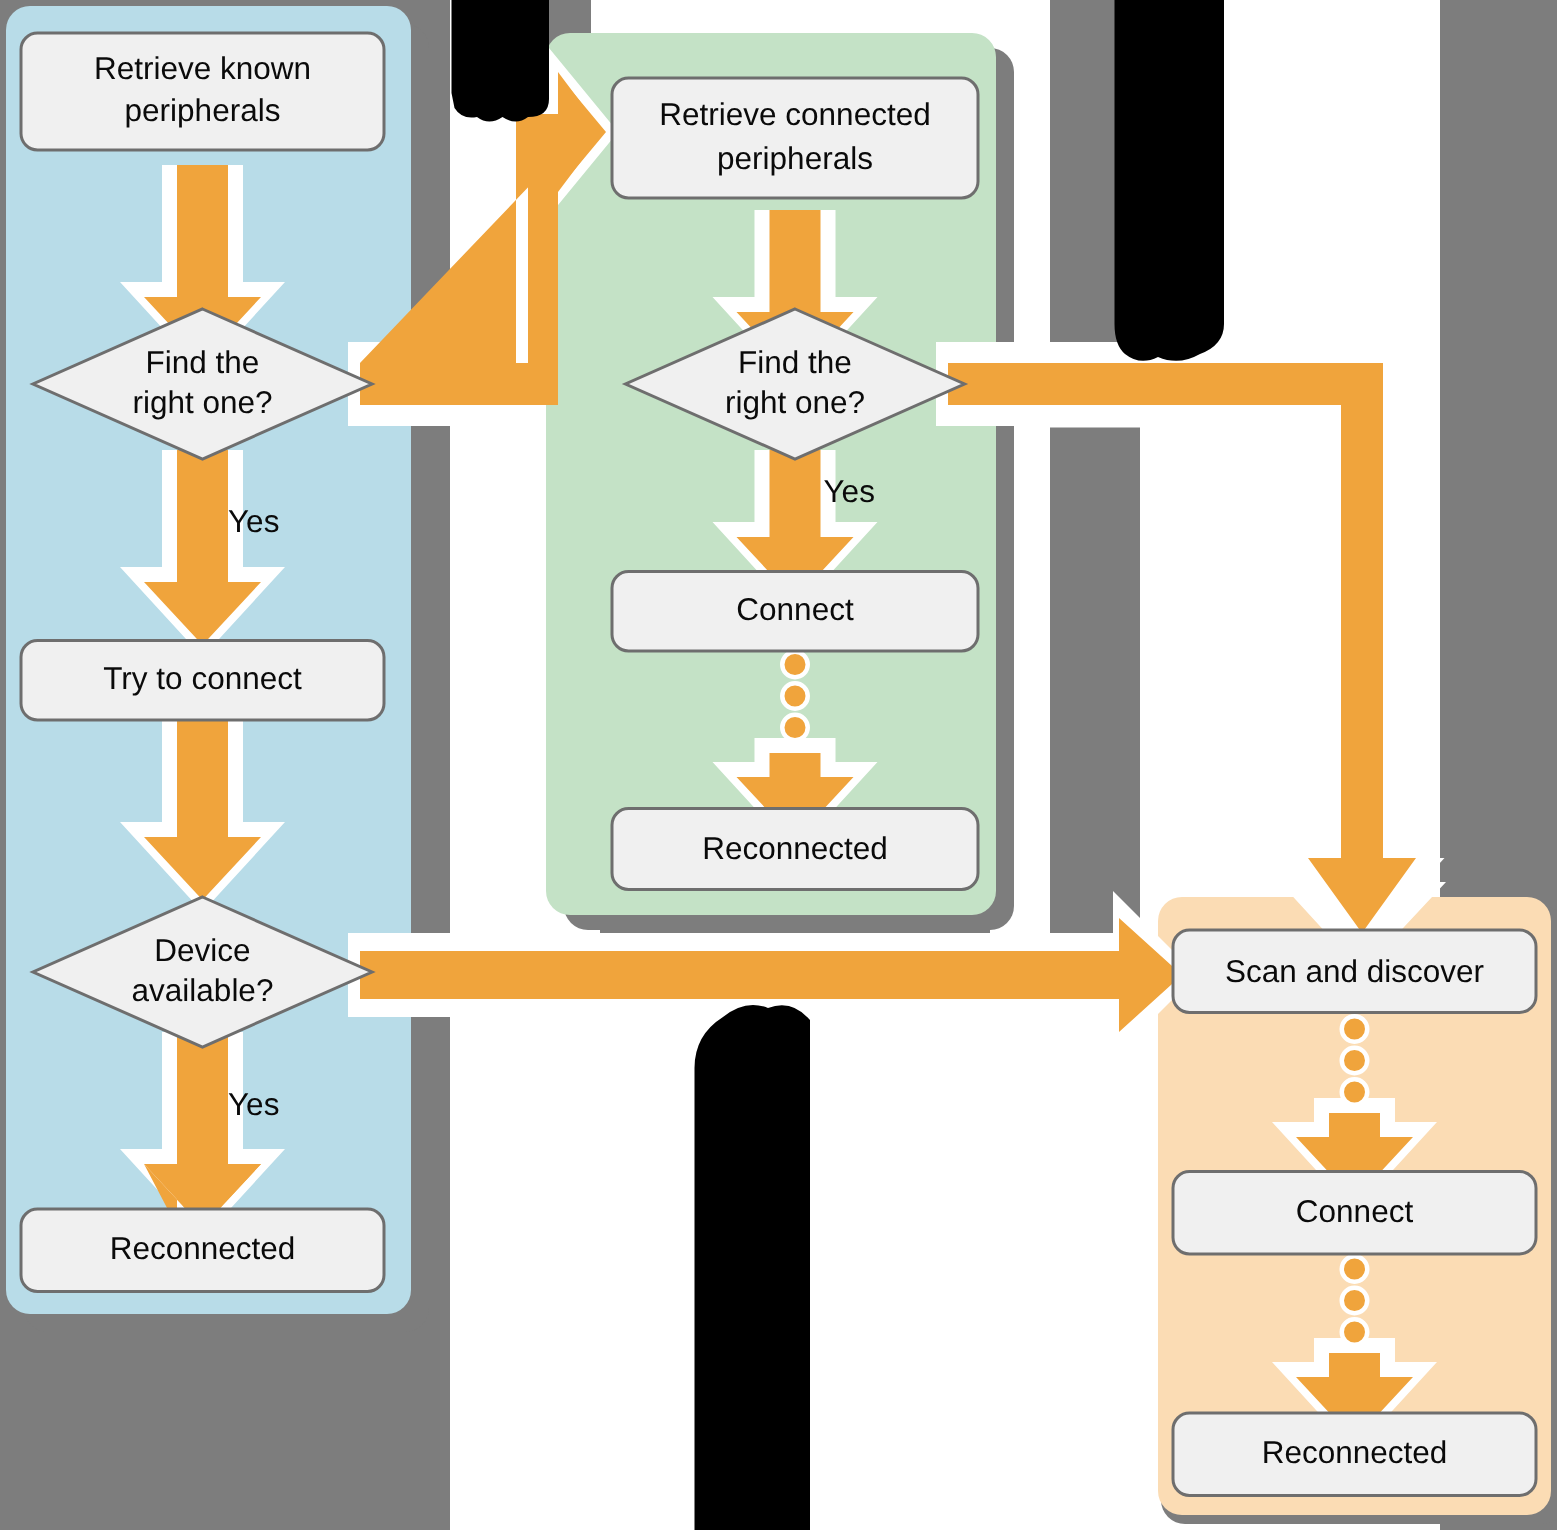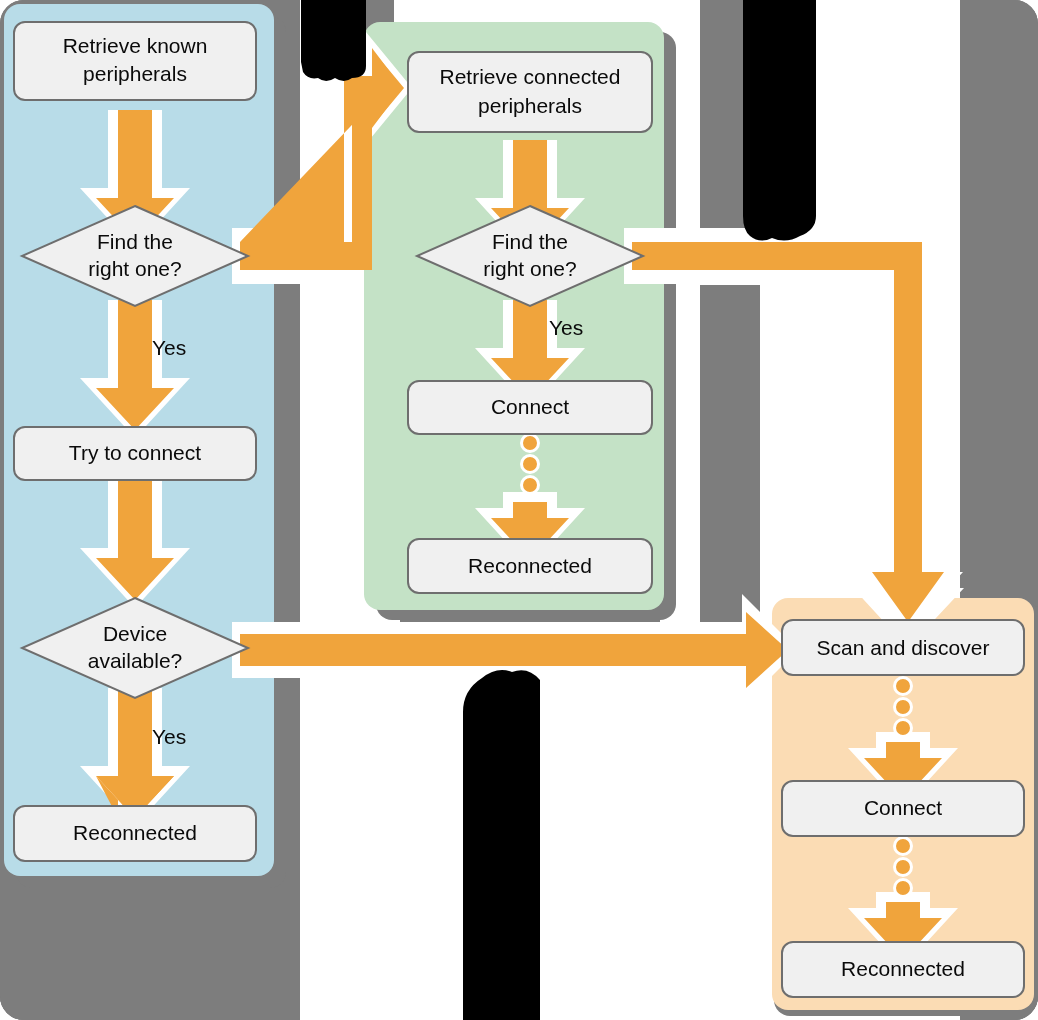--- a/index.html
+++ b/index.html
@@ -7,21 +7,20 @@
     padding: 0;
     background: #ffffff;
   }
   #stage {
     position: relative;
     width: 1038px;
     height: 1020px;
     overflow: hidden;
     background: #a3a3a3;
     font-family: "Liberation Sans", sans-serif;
-    border-radius: 24px;
   }
   #stage svg {
     position: absolute;
     top: 0;
     left: 0;
   }
   .node-text {
     font-family: "Liberation Sans", sans-serif;
     font-size: 21px;
     fill: #0a0a0a;

